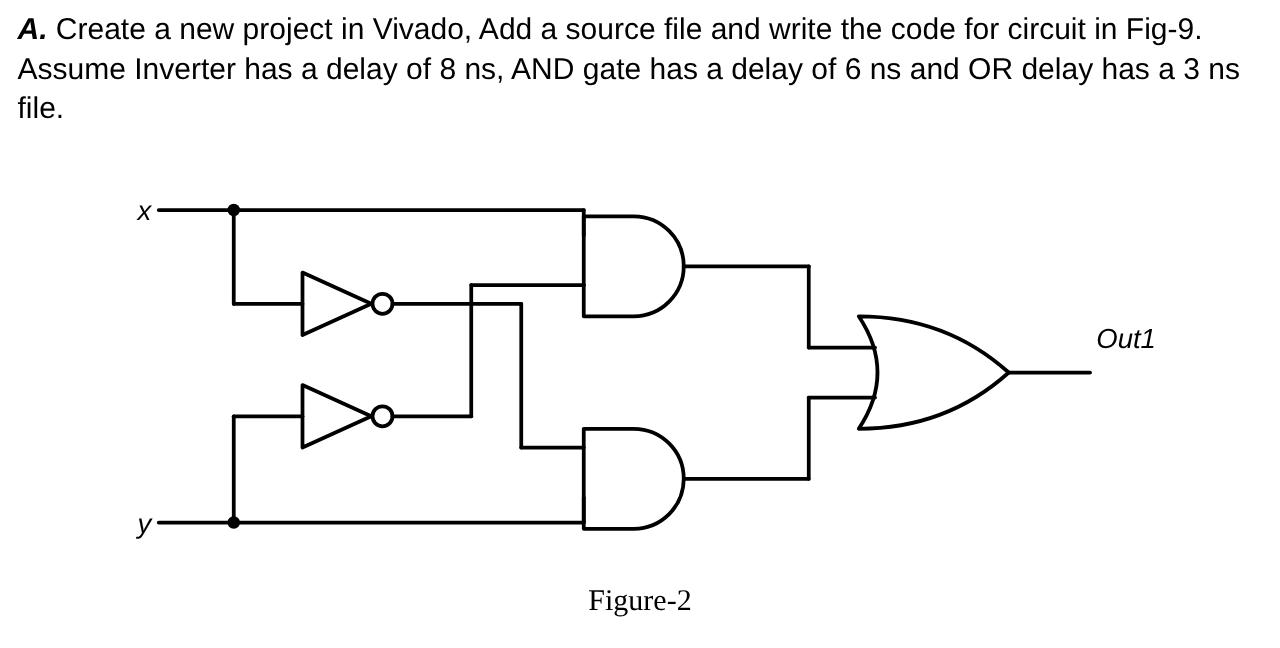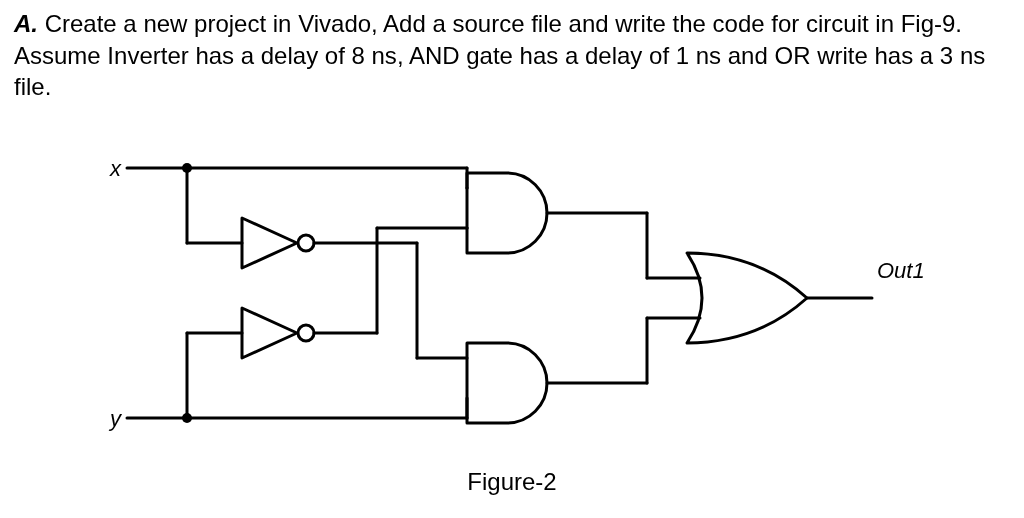--- a/index.html
+++ b/index.html
@@ -26,29 +26,30 @@
     width: 100%;
     display: flex;
     justify-content: center;
     margin-top: 25px;
   }
   svg { display: block; }
   .caption {
     text-align: center;
     font-size: 24px;
     margin-top: 10px;
+    font-family: Liberation Serif, serif;
   }
 </style>
 </head>
 <body>
 
 <div class="page">
 
   <p class="question-text">
-    <span class="bold">A.</span><span> Create a new project in Vivado, Add a source file and write the code for circuit in Fig-9. Assume Inverter has a delay of </span><span>8 ns</span><span>, AND gate has a delay of </span><span>1 ns</span><span> and OR write has a </span><span>3 ns</span><span> file.</span>
+    <span class="bold">A.</span><span> Create a new project in Vivado, Add a source file and write the code for circuit in Fig-9. Assume Inverter has a delay of </span><span>8 ns</span><span>, AND gate has a delay of </span><span>6 ns</span><span> and OR delay has a </span><span>3 ns</span><span> file.</span>
   </p>
 
   <div class="diagram-wrap">
     <svg width="880" height="330" viewBox="0 0 880 330">
 
       <g fill="none" stroke="#000" stroke-width="3" stroke-linecap="round" stroke-linejoin="round">
 
         <line x1="55" y1="40" x2="395" y2="40"></line>
         <line x1="395" y1="40" x2="395" y2="60"></line>
 

